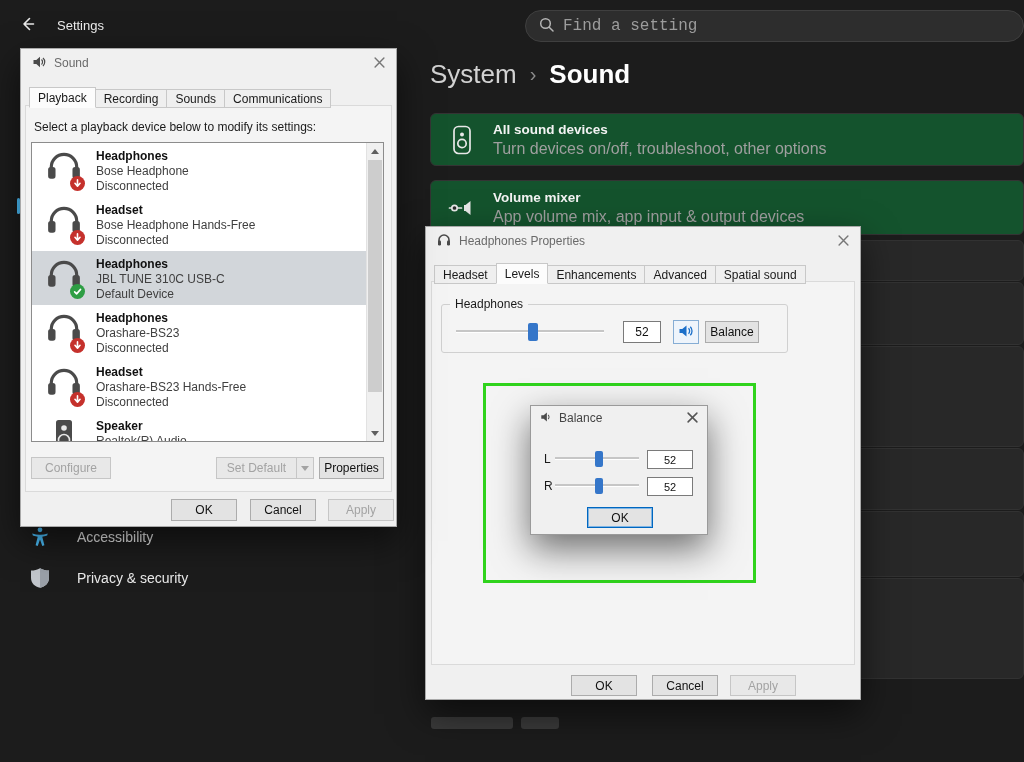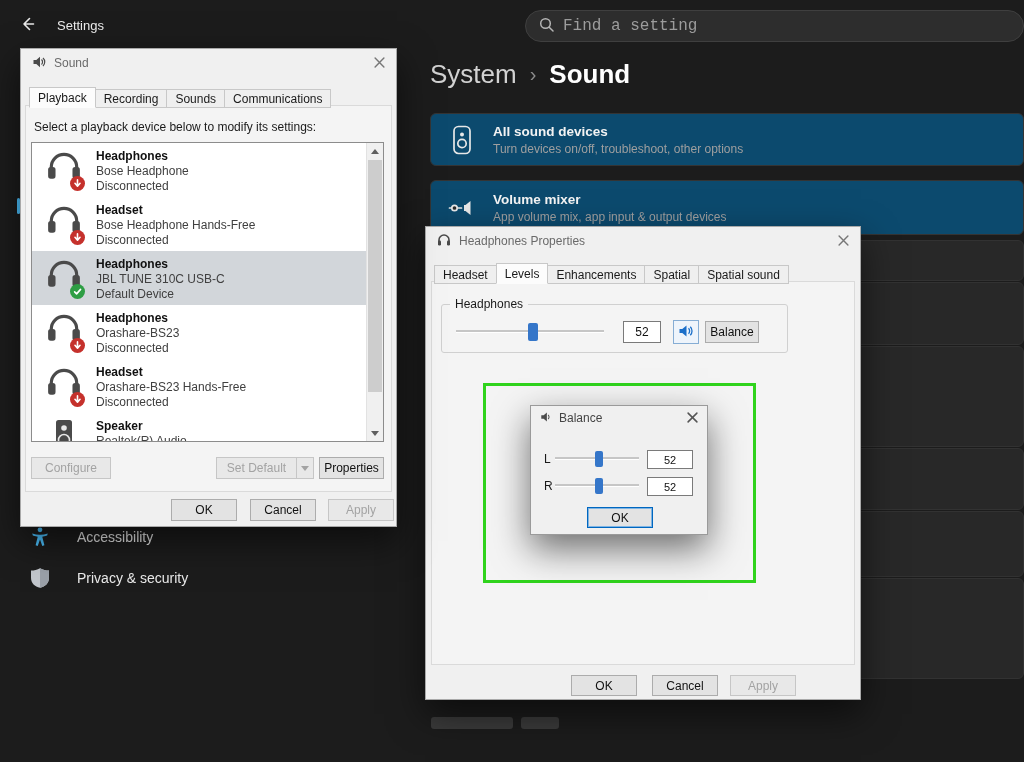--- a/index.html
+++ b/index.html
@@ -14,24 +14,24 @@
 .searchbox input{flex:1;border:0;outline:0;background:transparent;color:#cfcfcf;font-size:16px;font-family:Liberation Mono, monospace}
 .searchbox input::placeholder{color:#9c9c9c}
 
 
 .breadcrumb{position:absolute;left:430px;top:59px;display:flex;align-items:baseline;gap:13px}
 .bc-parent{font-size:26px;color:#d2d2d2}
 .bc-sep{font-size:20px;color:#8d8d8d;position:relative;top:-2px}
 .bc-current{font-size:26px;color:#fff;font-weight:700}
 
 
-.card{position:absolute;left:430px;width:594px;background:#0c4a6e;border:1px solid #343434;border-radius:6px;display:flex;align-items:center;padding:0 17px;gap:17px}
+.card{position:absolute;left:430px;width:594px;background:#14532d;border:1px solid #343434;border-radius:6px;display:flex;align-items:center;padding:0 17px;gap:17px}
 .card .icon-wrap{width:28px;display:flex;justify-content:center}
 .card-title{font-size:13.5px;font-weight:700;color:#f3f3f3}
-.card-sub{font-size:12px;color:#9f9f9f;margin-top:3px}
+.card-sub{font-size:16px;color:#9f9f9f;margin-top:3px}
 #card-all-devices{top:113px;height:53px}
 #card-volume-mixer{top:180px;height:55px}
 .bgrow{position:absolute;left:430px;width:594px;background:#282828;border:1px solid #323232;border-radius:6px}
 .partial-text{position:absolute;left:806px;top:413px;font-size:12px;color:#9f9f9f}
 
 
 .accent-pill{position:absolute;left:17px;top:198px;width:3px;height:16px;border-radius:2px;background:var(--accent,#4cc2ff)}
 .sb-item{position:absolute;left:28px;height:36px;display:flex;align-items:center;gap:25px;font-size:14px;color:#eaeaea}
 #sb-accessibility{top:519px}
 #sb-privacy{top:560px}
@@ -226,21 +226,21 @@
         <svg width="11" height="11" viewBox="0 0 10 10">
             <path d="M1 1 L9 9 M9 1 L1 9" stroke="#777" stroke-width="1.3" stroke-linecap="round"></path>
           </svg>
       </span>
     </div>
     <div class="page" id="props-page"></div>
     <div class="tabs" id="props-tabs">
       <div class="tab">Headset</div>
       <div class="tab active">Levels</div>
       <div class="tab">Enhancements</div>
-      <div class="tab">Spatial</div>
+      <div class="tab">Advanced</div>
       <div class="tab">Spatial sound</div>
     </div>
 
     <span class="group-label">Headphones</span>
     <div class="groupbox"></div>
 
     <div class="slider" id="vol-slider">
       <div class="channel"></div>
       <div class="thumb"></div>
     </div>

